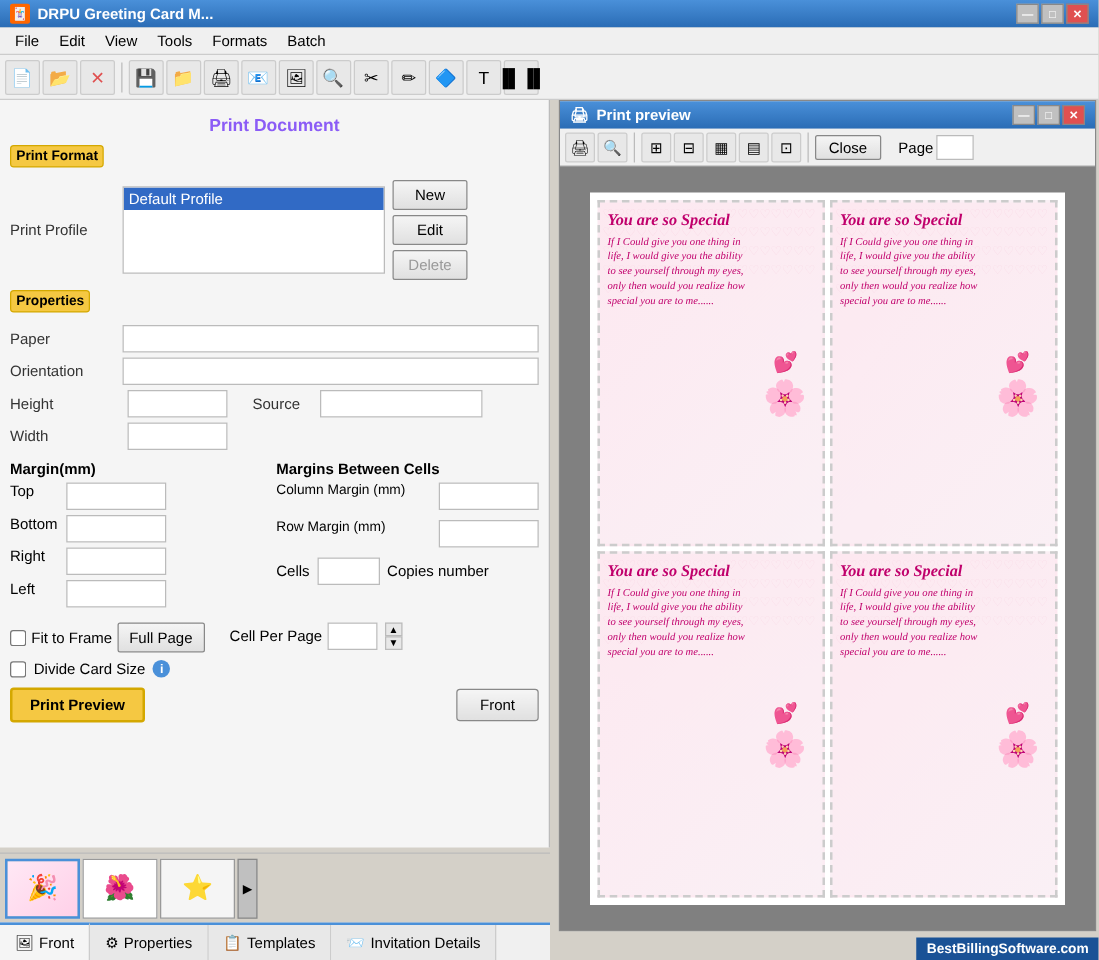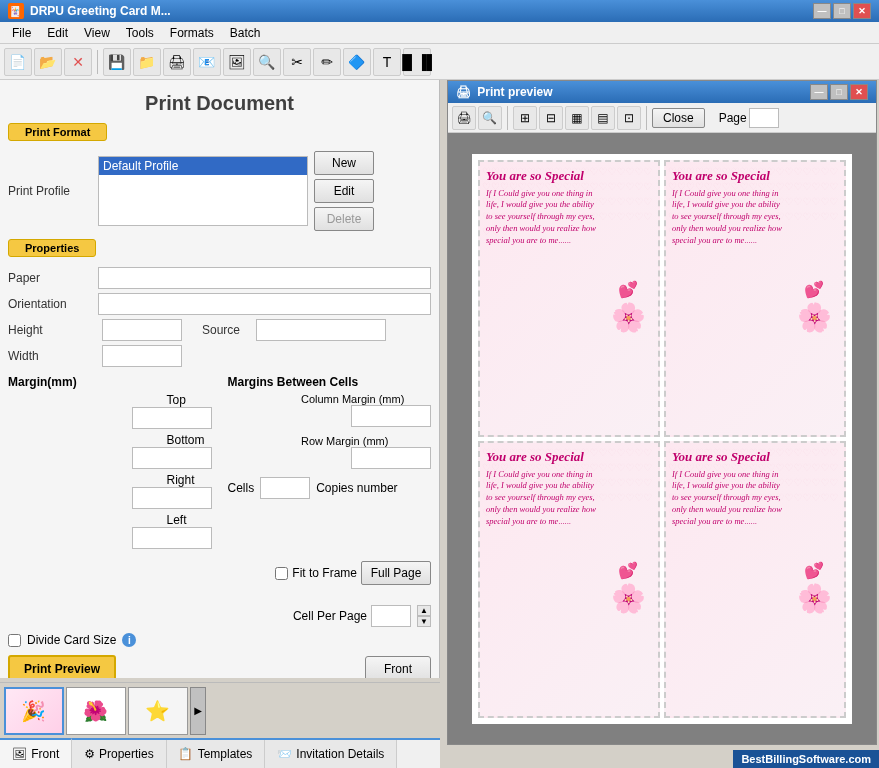--- a/index.html
+++ b/index.html
@@ -77,32 +77,32 @@
     
     .left-panel {
       width: 440px;
       background: #f5f5f5;
       border-right: 1px solid #bbb;
       overflow-y: auto;
       padding: 8px;
     }
 
     .panel-title {
-      font-size: 20px;
+      font-size: 14px;
       font-weight: bold;
-      color: #404040;
+      color: #8b5cf6;
       text-align: center;
       padding: 4px 0 8px 0;
     }
 
     .section-label {
       display: inline-block;
       background: #f5c842;
       border: 1px solid #d4a800;
-      padding: 2px 16px;
+      padding: 2px 4px;
       font-size: 11px;
       font-weight: bold;
       margin-bottom: 6px;
       border-radius: 3px;
     }
 
     .form-group {
       display: flex;
       align-items: center;
       margin-bottom: 4px;
@@ -153,21 +153,21 @@
     .btn-sm:disabled { color: #999; cursor: default; }
 
     .input-sm {
       width: 80px;
       height: 22px;
       border: 1px solid #bbb;
       background: white;
       padding: 2px 4px;
       font-size: 12px;
     }
-    .margin-row { display: flex; align-items: flex-end; margin-bottom: 4px; flex-direction: column; }
+    .margin-row { display: flex; align-items: flex-start; margin-bottom: 4px; }
     .margin-label { width: 45px; font-size: 12px; }
     .margin-input { width: 80px; height: 22px; border: 1px solid #bbb; background: white; padding: 2px 4px; font-size: 12px; }
     .spinner-input { width: 50px; height: 22px; border: 1px solid #bbb; padding: 2px; font-size: 12px; }
 
     .printer-row { display: flex; align-items: center; gap: 6px; margin: 6px 0; }
     .printer-select { width: 180px; height: 22px; border: 1px solid #bbb; font-size: 11px; }
 
     .bottom-btns { display: flex; justify-content: space-between; align-items: center; margin-top: 8px; }
     .btn-preview {
       background: #f5c842;
@@ -490,21 +490,21 @@
           <div style="display:flex; align-items:center; gap:6px; margin-bottom:4px;">
             <span style="font-size:12px;">Cells</span>
             <div style="display:flex; flex-direction:column; align-items:center;">
               <input class="spinner-input" style="">
             </div>
             <span style="font-size:12px;">Copies number</span>
           </div>
         </div>
       </div>
 
-      <div style="display:flex; gap:20px; align-items:flex-end; margin-bottom:6px;flex-direction:column;">
+      <div style="display:flex; gap:20px; align-items:flex-start; margin-bottom:6px;">
         <div style="display:flex; align-items:center; gap:4px;">
           <input type="checkbox" style="">
           <span style="font-size:12px;">Fit to Frame</span>
           <button class="btn-sm" style="width:70px;">Full Page</button>
         </div>
         <div style="display:flex; align-items:center; gap:4px;">
           <span style="font-size:12px;">Cell Per Page</span>
           <div style="display:flex; flex-direction:column;">
             <input class="spinner-input" style="width: 40px;">
           </div>

